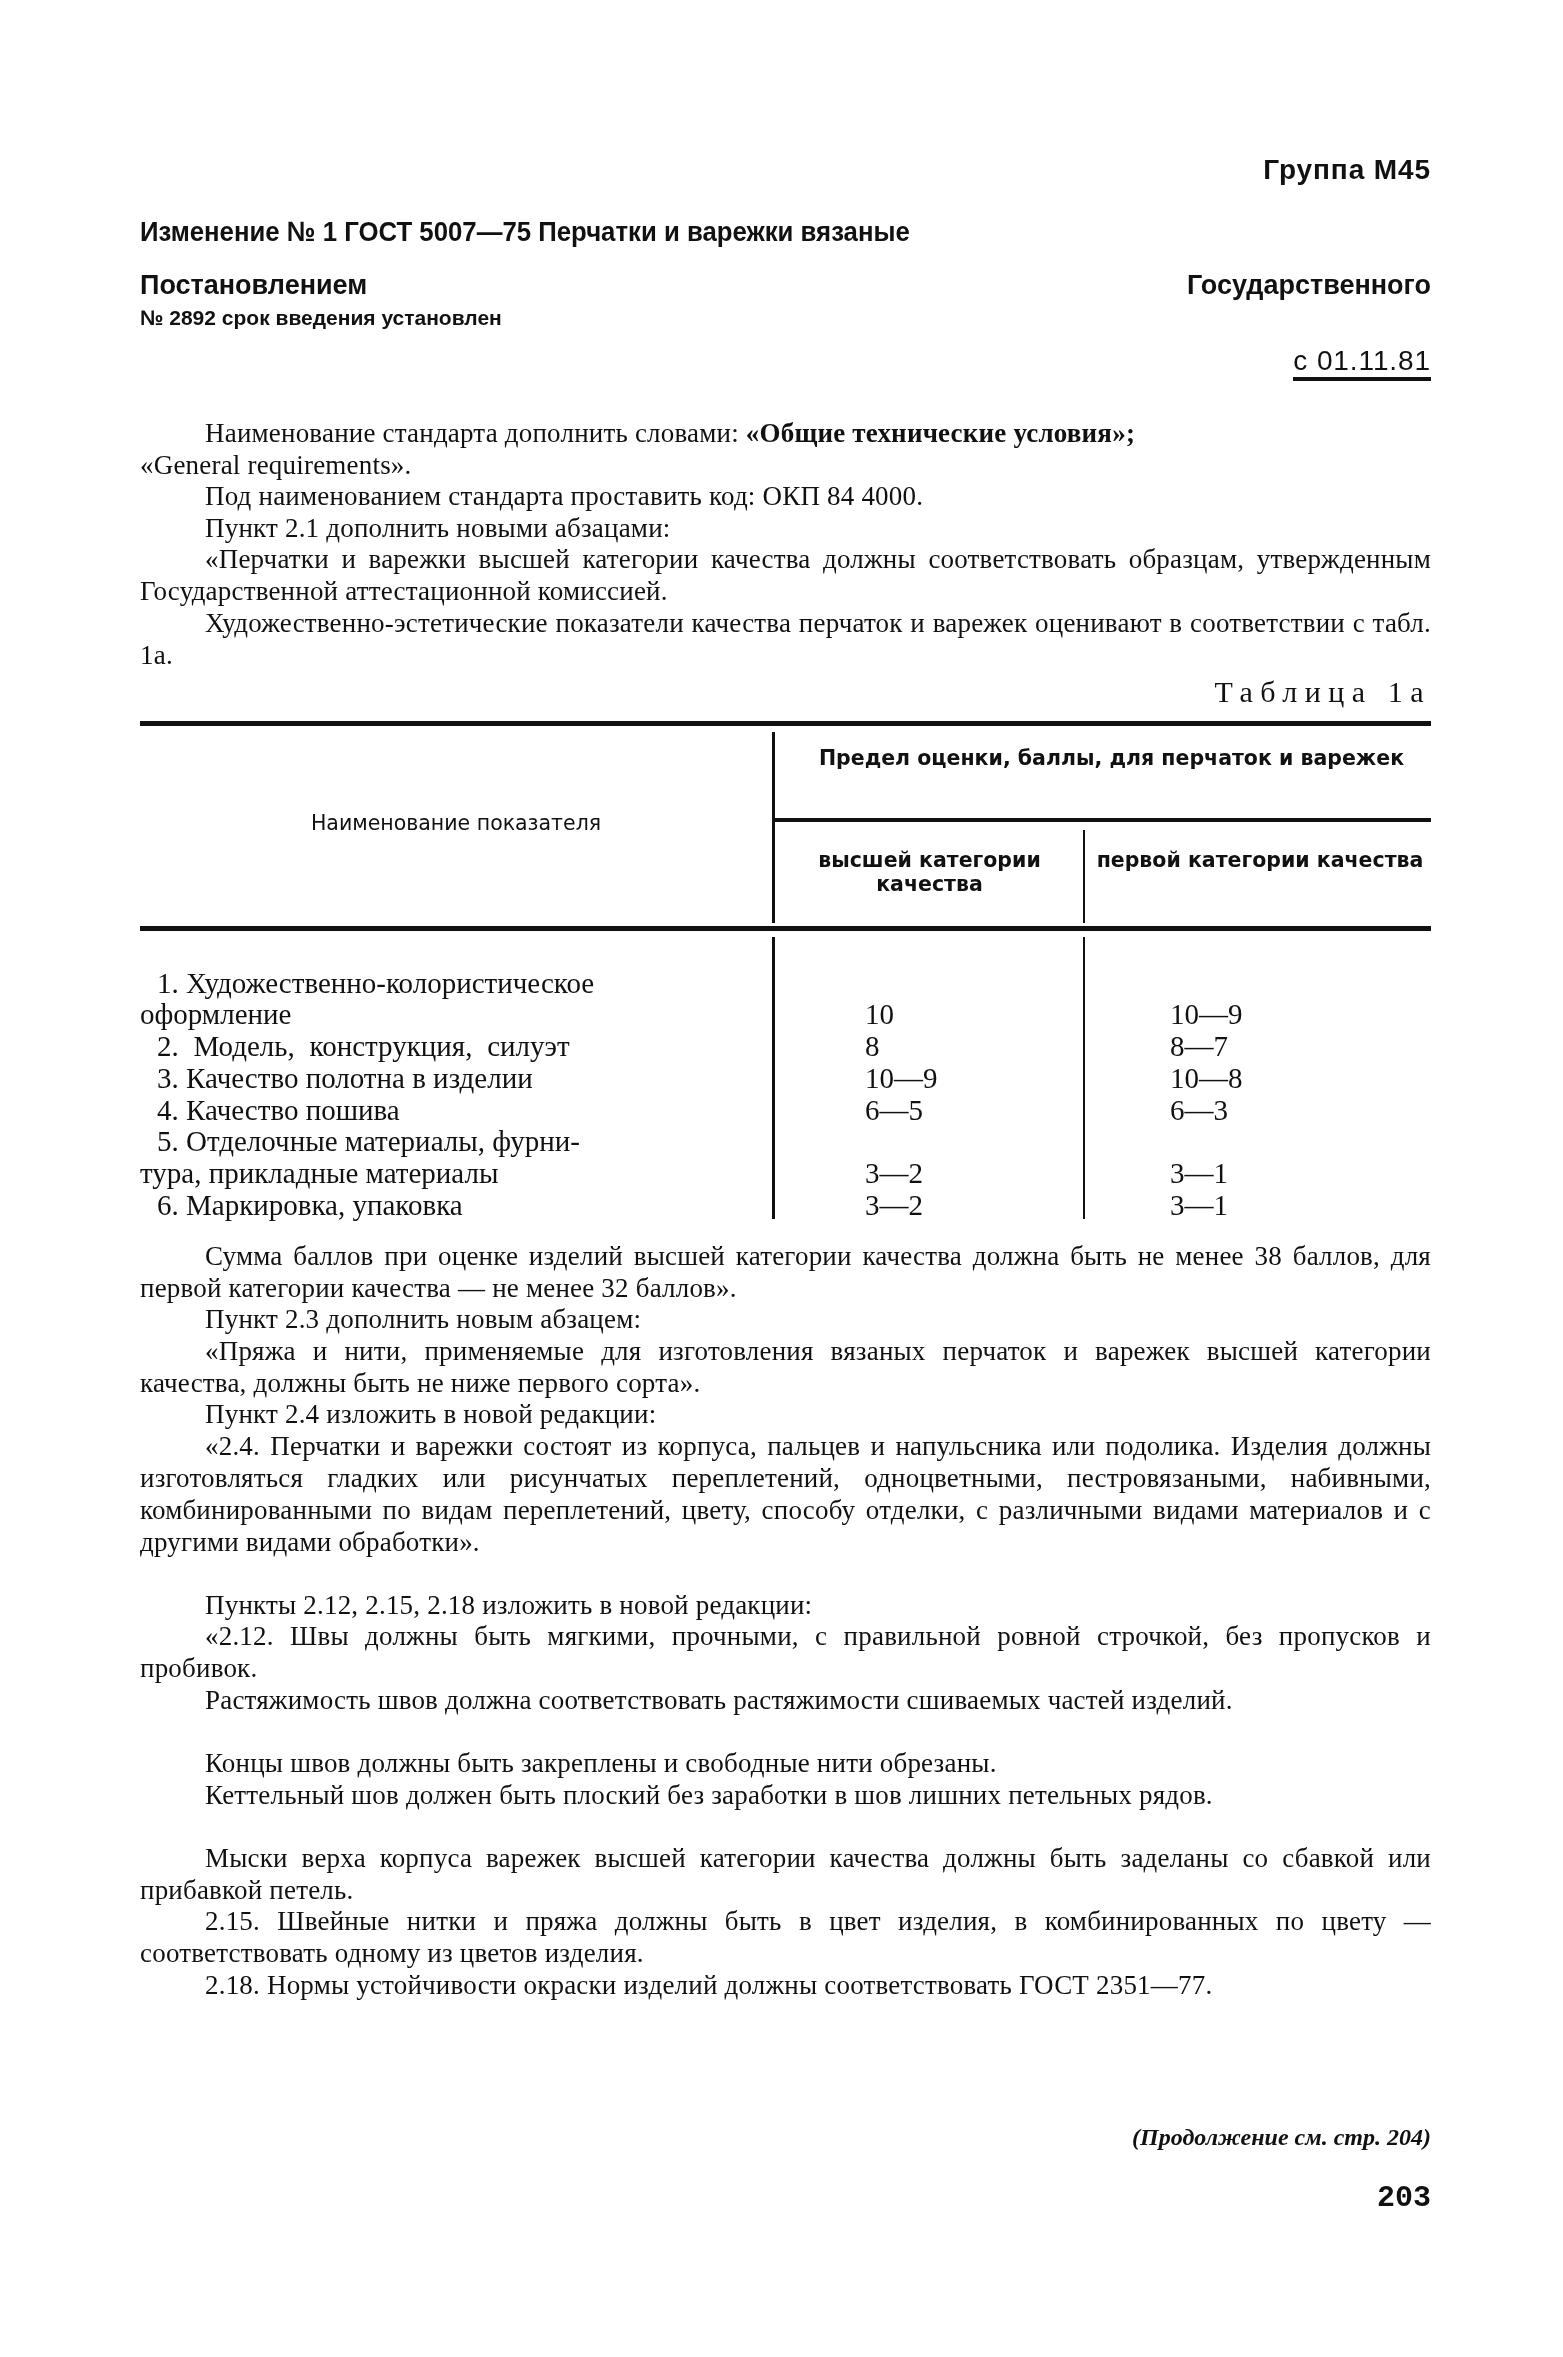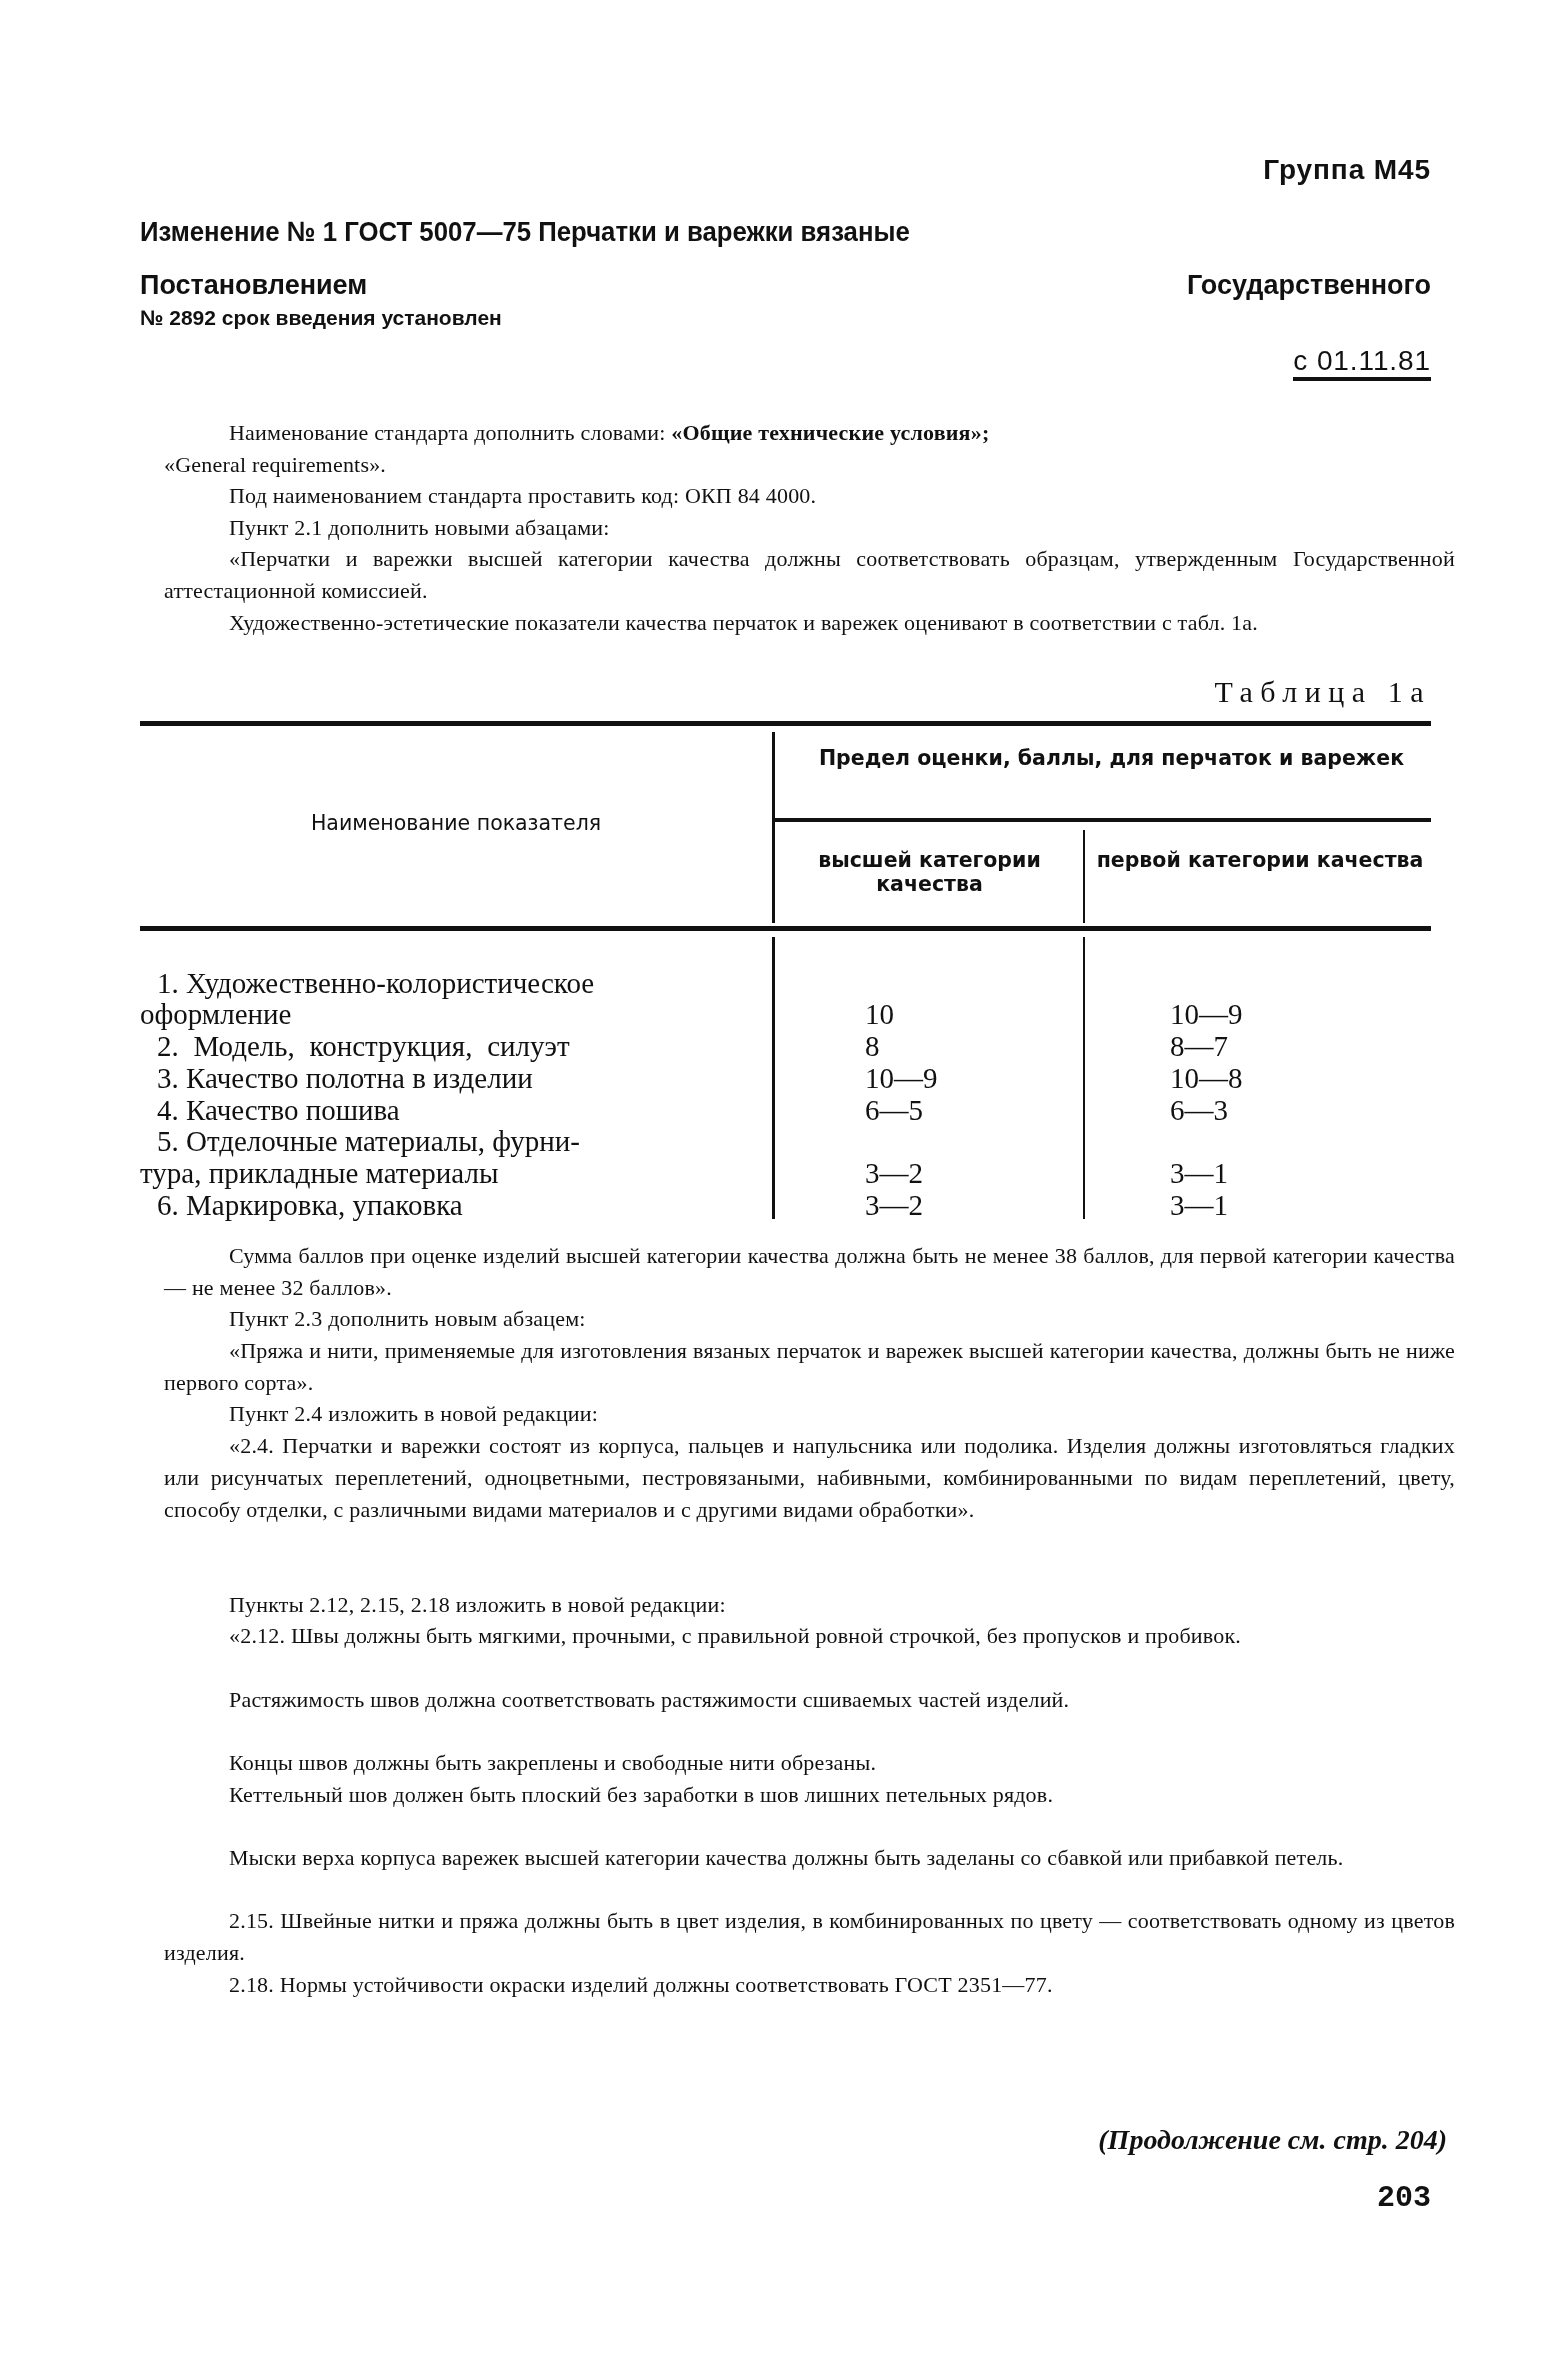--- a/index.html
+++ b/index.html
@@ -1,21 +1,21 @@
 <!DOCTYPE html>
 <html style="font-size:15px"><head>
 <meta charset="utf-8">
 <style>
   html, body { margin: 0; padding: 0; background: #ffffff; }
   body {
     width: 1563px; height: 2358px; position: relative; overflow: hidden;
     font-family: "Liberation Serif", "DejaVu Serif", serif;
     color: #111111;
   }
-  .txt { font-size: 22px; line-height: 32px; letter-spacing: 0.2px; margin-left: 24px; }
+  .txt { font-size: 27px; line-height: 32px; letter-spacing: 0.2px; }
   .bold { font-weight: bold; }
   .indent { text-indent: 65px; }
   .just { text-align: justify; text-align-last: auto; }
   .group {
     position: absolute; right: 132px; top: 154px;
     font-family: "Liberation Sans", "DejaVu Sans", sans-serif;
     font-weight: bold; font-size: 28px; letter-spacing: 0.9px;
   }
   .title1 {
     position: absolute; left: 140px; top: 216px;
@@ -48,22 +48,22 @@
   .vline { position: absolute; width: 2.8px; background: #111; }
   .th {
     position: absolute; text-align: center;
     font-family: "DejaVu Sans", "Liberation Sans", sans-serif;
     font-size: 20.5px; line-height: 24px; font-weight: bold;
   }
   .th.light { font-weight: normal; }
   .row-label { position: absolute; left: 140px; width: 583px; font-size: 29px; line-height: 32px; }
   .cell { position: absolute; font-size: 29px; line-height: 32px; }
   .footer-cont {
-    position: absolute; right: 116px; top: 2124px;
-    font-style: italic; font-weight: bold; font-size: 28px;
+    position: absolute; right: 132px; top: 2124px;
+    font-style: italic; font-weight: bold; font-size: 24px;
   }
   .page-no {
     position: absolute; right: 132px; top: 2181px;
     font-weight: bold; font-size: 30px;
     font-family: Liberation Mono, monospace;
   }
 </style>
 </head>
 <body>
 

